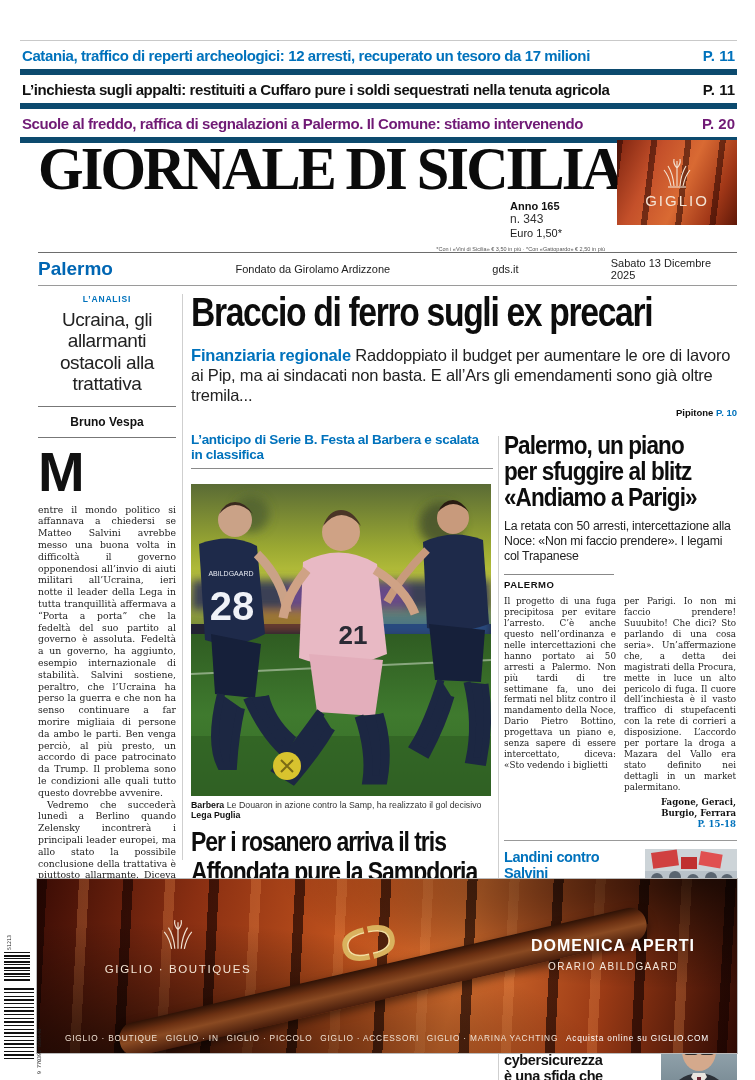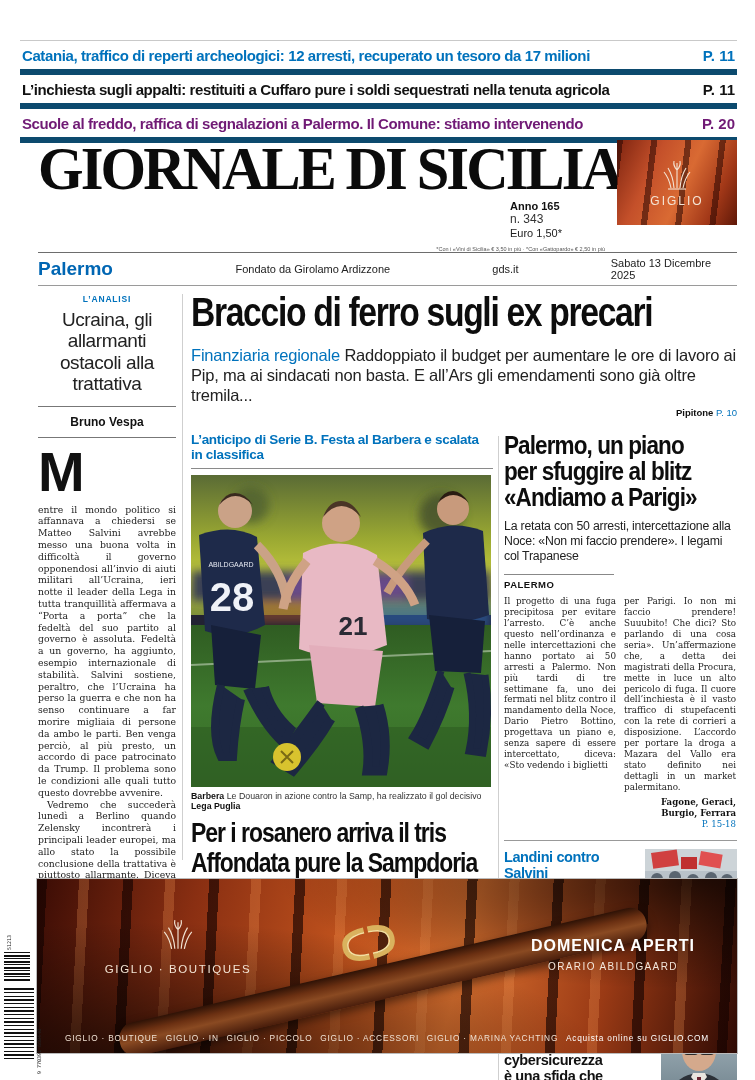--- a/index.html
+++ b/index.html
@@ -26,21 +26,21 @@
     font-size:61px; letter-spacing:-3px; color:#0b0b0b;
     line-height:1; white-space:nowrap; transform:scaleX(0.96); transform-origin:0 0;
   }
   .mast-ad {
     position:absolute; right:0; top:2px; width:120px; height:85px;
     background:
       repeating-linear-gradient(97deg, rgba(40,5,0,0.55) 0 6px, rgba(40,5,0,0) 6px 34px),
       linear-gradient(115deg,#7e2410 0%, #c4502a 30%, #d96a33 55%, #a23818 80%, #5f1808 100%);
     display:flex; flex-direction:column; align-items:center; justify-content:center;
   }
-  .mast-ad .giglio-word { color:#f4e4d4; font-size:12px; letter-spacing:2px; margin-top:2px; }
+  .mast-ad .giglio-word { color:#f4e4d4; font-size:15px; letter-spacing:2px; margin-top:2px; }
   .issue-block { position:absolute; right:132px; top:62px; text-align:left; width:95px; }
   .issue-anno { font-weight:bold; font-size:11px; }
   .issue-num  { font-size:12px; color:#333; }
   .issue-price{ font-size:11px; color:#222; margin-top:1px; }
   .issue-note { position:absolute; right:132px; top:108px; font-size:5.5px; color:#555; white-space:nowrap; }
 
   
   .dateline { position:absolute; left:38px; right:18px; top:252px; height:34px;
     border-top:1px solid #6d6d6d; border-bottom:1px solid #9a9a9a;
     display:flex; align-items:center; }
@@ -62,34 +62,34 @@
   .body-serif.ind { text-indent:9px; margin-top:0; }
   .follow { text-align:right; font-family:"DejaVu Serif", serif; font-weight:bold; font-size:10px; margin-top:3px; }
   .copyright { font-size:5.5px; color:#444; margin-top:4px; letter-spacing:0.3px; }
   .vdiv-left { position:absolute; left:182px; top:294px; width:1px; height:566px; background:#cfcfcf; }
 
   
   .main { position:absolute; left:191px; top:292px; width:546px; }
   .lead-headline { font-weight:bold; font-size:41px; letter-spacing:-1.6px; line-height:1;
     width:122%; transform:scaleX(0.82); transform-origin:0 0; white-space:nowrap; color:#0d0d0d; }
   .lead-stand { margin-top:12px; font-size:16.5px; line-height:1.22; color:#222; letter-spacing:-0.2px; }
-  .lead-kicker { color:#0072bc; font-weight:normal; }
+  .lead-kicker { color:#0072bc; font-weight:bold; }
   .lead-byline { text-align:right; font-size:9.5px; margin-top:2px; }
   .byl-name { font-weight:bold; color:#111; }
-  .byl-page { color:#0072bc; font-weight:normal; }
+  .byl-page { color:#0072bc; font-weight:bold; }
 
   .cols { display:flex; margin-top:14px; }
   .col-center { width:302px; }
   .vdiv-mid { width:1px; background:#cfcfcf; margin:4px 5px 0 5px; }
   .col-right { width:233px; }
 
   
   .foot-kicker { color:#0072bc; font-weight:bold; font-size:13.5px; letter-spacing:-0.3px;
     padding-bottom:6px; border-bottom:1px solid #8a8a8a; }
-  .photo-frame { margin-top:6px; width:300px; height:312px; background:#223; position:relative; }
+  .photo-frame { margin-top:15px; width:300px; height:312px; background:#223; position:relative; }
   .caption { font-size:8.8px; color:#333; margin-top:4px; }
   .cap-b { font-weight:bold; color:#111; }
   .foot-headline { font-weight:bold; font-size:27px; letter-spacing:-1.2px; line-height:1.08;
     margin-top:8px; width:118%; transform:scaleX(0.85); transform-origin:0 0; color:#0d0d0d; }
   .foot-stand { font-size:14.5px; color:#222; margin-top:6px; letter-spacing:-0.3px; }
   .foot-byline { text-align:right; font-size:9.5px; margin-top:3px; }
 
   
   .blitz-headline { font-weight:bold; font-size:25px; line-height:1.04; letter-spacing:-1px;
     color:#0d0d0d; width:111%; transform:scaleX(0.9); transform-origin:0 0; }

